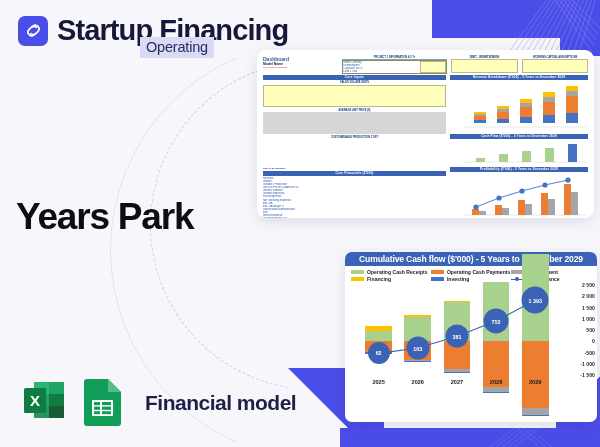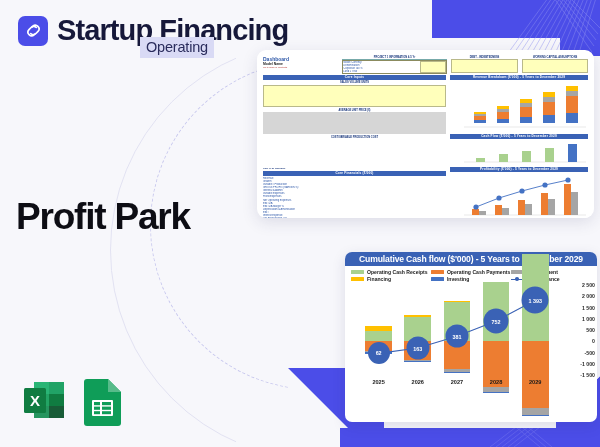--- a/index.html
+++ b/index.html
@@ -192,21 +192,21 @@
   <div class="logo-mark">
     <svg width="19" height="19" viewBox="0 0 24 24">
       <path d="M15.5 8.2a4.6 4.6 0 0 0-6.6 0L6.3 10.9a4.6 4.6 0 0 0 6.5 6.5l1.3-1.3" fill="none" stroke="#ffffff" stroke-width="2.1" stroke-linecap="round"></path>
       <path d="M8.5 15.8a4.6 4.6 0 0 0 6.6 0l2.6-2.7a4.6 4.6 0 0 0-6.5-6.5L9.9 7.9" fill="none" stroke="#ffffff" stroke-width="2.1" stroke-linecap="round"></path>
     </svg>
   </div>
   <div class="brand-title">Startup Financing</div>
 </div>
 <div class="projection-chip">Operating</div>
 
-<div class="headline">Profit Park</div>
+<div class="headline">Years Park</div>
 
 <div class="footer-row">
   <div>
     <svg width="52" height="52" viewBox="0 0 52 52">
       <rect x="16" y="7" width="30" height="12" fill="#21a366"></rect>
       <rect x="16" y="19" width="30" height="12" fill="#107c41"></rect>
       <rect x="16" y="31" width="30" height="12" fill="#185c37"></rect>
       <rect x="16" y="7" width="15" height="36" fill="#33c481" opacity="0.55"></rect>
       <rect x="6" y="13" width="22" height="25" rx="1.5" fill="#107c41"></rect>
       <text x="17" y="31" font-family="'Liberation Sans',sans-serif" font-size="15" font-weight="bold" fill="#ffffff" text-anchor="middle">X</text>
@@ -218,20 +218,21 @@
       <path d="M27 4l13 13H27z" fill="#57bb8a"></path>
       <rect x="11" y="25" width="21" height="16" rx="1" fill="#ffffff"></rect>
       <rect x="13" y="27" width="6" height="3.2" fill="#0f9d58"></rect>
       <rect x="21" y="27" width="9" height="3.2" fill="#0f9d58"></rect>
       <rect x="13" y="31.6" width="6" height="3.2" fill="#0f9d58"></rect>
       <rect x="21" y="31.6" width="9" height="3.2" fill="#0f9d58"></rect>
       <rect x="13" y="36.2" width="6" height="3" fill="#0f9d58"></rect>
       <rect x="21" y="36.2" width="9" height="3" fill="#0f9d58"></rect>
     </svg>
   </div>
+  <div class="footer-label">Financial model</div>
 </div>
 
 <div class="dash-card">
   <div class="dash-inner">
 
     <div style="display:flex;gap:4px;padding:2px 3px 1px 3px;">
       <div style="width:78px;">
         <div class="dash-title">Dashboard</div>
         <div class="dash-sub">Model Name</div>
         <div class="redlink">Go to Table of Contents</div>

